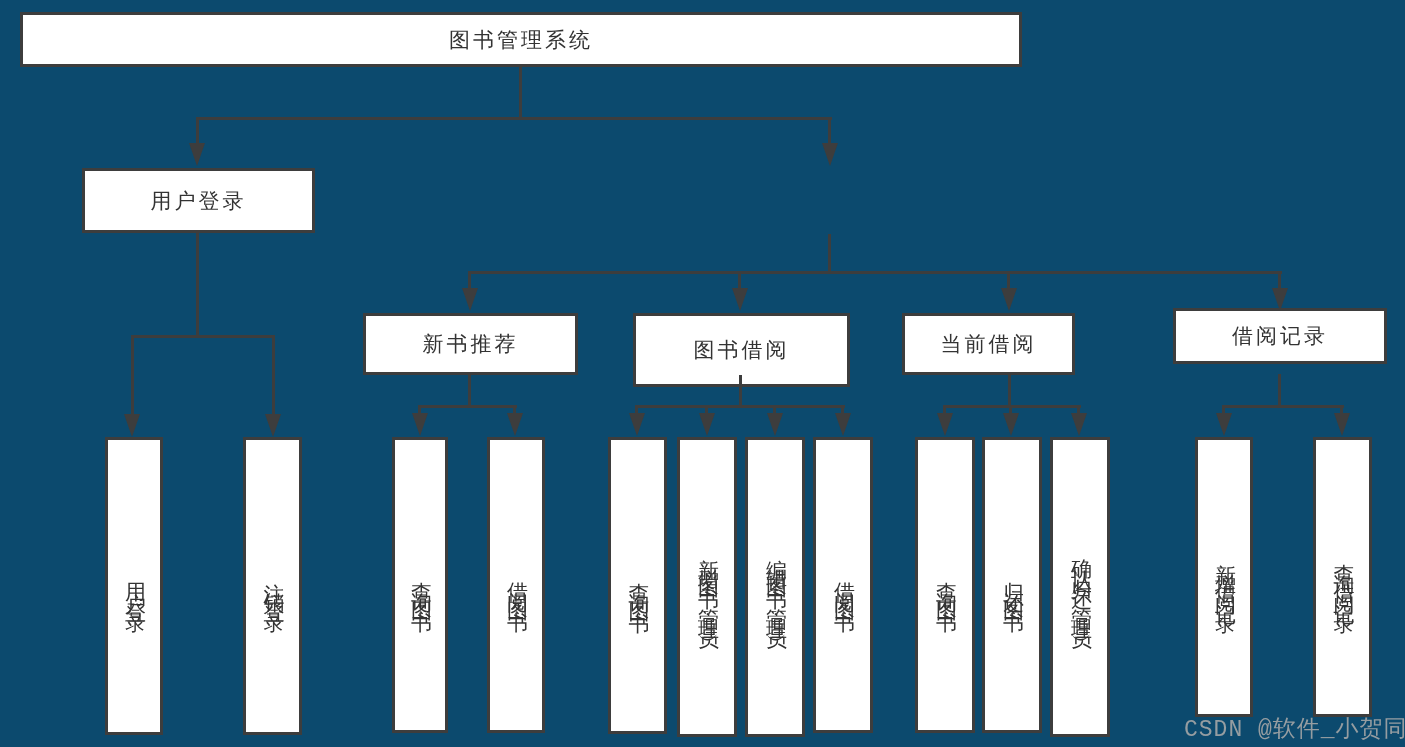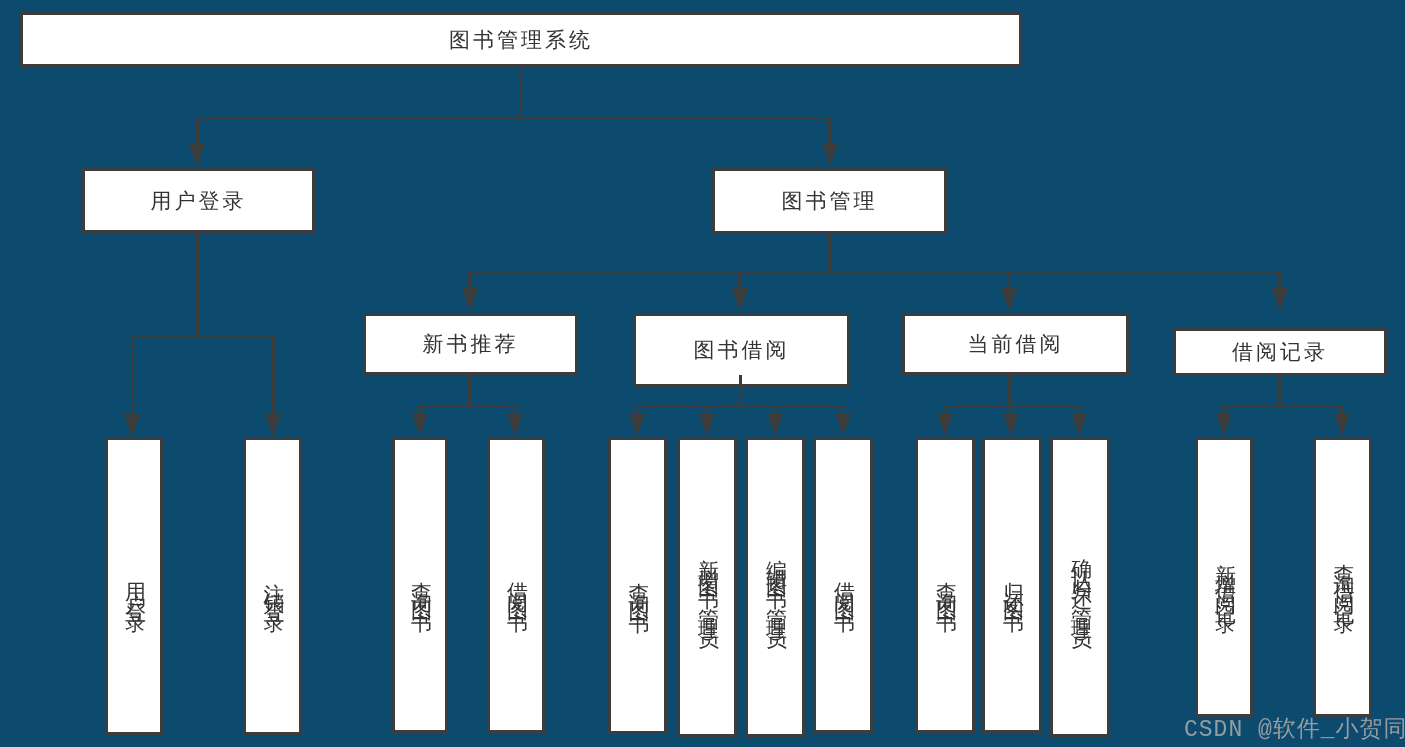--- a/index.html
+++ b/index.html
@@ -62,21 +62,20 @@
   <div class="box htext" style="left:20px;top:12px;width:1002px;height:55px;">图书管理系统</div>
 
   <div class="vline" style="left:519px;top:67px;height:52px;"></div>
   <div class="hline" style="left:196px;top:117px;width:636px;"></div>
   <div class="vline" style="left:196px;top:117px;height:28px;"></div>
   <div class="ah" style="left:189px;top:143px;"></div>
   <div class="vline" style="left:828px;top:117px;height:28px;"></div>
   <div class="ah" style="left:822px;top:143px;"></div>
 
   <div class="box htext" style="left:82px;top:168px;width:233px;height:65px;">用户登录</div>
-  <div class="box htext" style="left:712px;top:168px;width:235px;height:66px;">图书管理</div>
 
   <div class="vline" style="left:196px;top:233px;height:105px;"></div>
   <div class="hline" style="left:131px;top:335px;width:143px;"></div>
   <div class="vline" style="left:131px;top:335px;height:80px;"></div>
   <div class="ah" style="left:124px;top:414px;"></div>
   <div class="vline" style="left:272px;top:335px;height:80px;"></div>
   <div class="ah" style="left:265px;top:414px;"></div>
 
   <div class="box vbox" style="left:105px;top:437px;width:58px;height:298px;">
     <span>用户登录</span>
@@ -91,22 +90,22 @@
   <div class="ah" style="left:462px;top:288px;"></div>
   <div class="vline" style="left:738px;top:271px;height:18px;"></div>
   <div class="ah" style="left:732px;top:288px;"></div>
   <div class="vline" style="left:1007px;top:271px;height:18px;"></div>
   <div class="ah" style="left:1001px;top:288px;"></div>
   <div class="vline" style="left:1278px;top:271px;height:18px;"></div>
   <div class="ah" style="left:1272px;top:288px;"></div>
 
   <div class="box htext" style="left:363px;top:313px;width:215px;height:62px;text-align:right;">新书推荐</div>
   <div class="box htext" style="left:633px;top:313px;width:217px;height:74px;">图书借阅</div>
-  <div class="box htext" style="left:902px;top:313px;width:227px;height:62px;">当前借阅</div>
-  <div class="box htext" style="left:1173px;top:328px;width:214px;height:48px;text-align:right;">借阅记录</div>
+  <div class="box htext" style="left:902px;top:313px;width:173px;height:62px;">当前借阅</div>
+  <div class="box htext" style="left:1173px;top:308px;width:214px;height:56px;text-align:right;">借阅记录</div>
 
   <div class="vline" style="left:468px;top:375px;height:33px;"></div>
   <div class="hline" style="left:418px;top:405px;width:99px;"></div>
   <div class="vline" style="left:418px;top:405px;height:10px;"></div>
   <div class="ah" style="left:412px;top:413px;"></div>
   <div class="vline" style="left:513px;top:405px;height:10px;"></div>
   <div class="ah" style="left:507px;top:413px;"></div>
 
   <div class="box vbox" style="left:392px;top:437px;width:56px;height:296px;">
     <span>查询图书</span>

